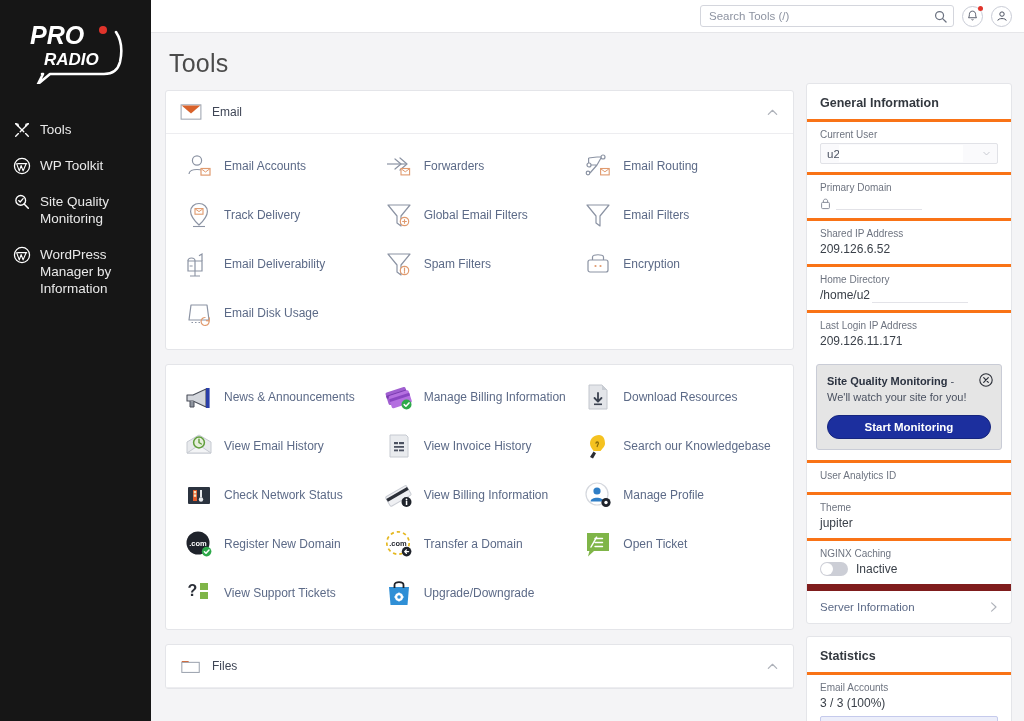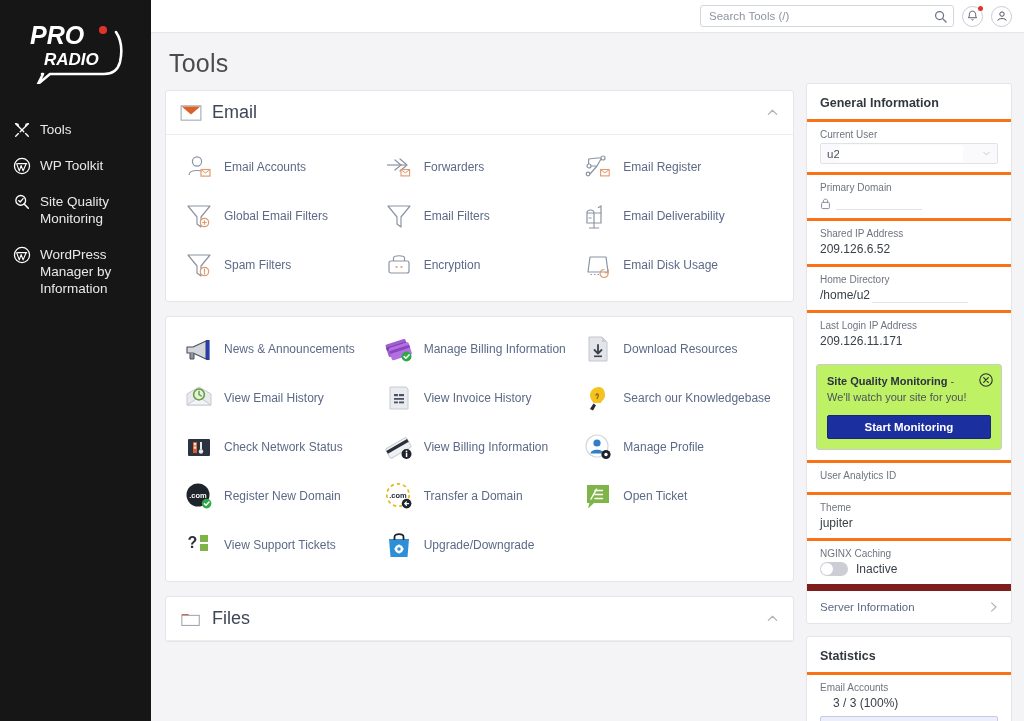--- a/index.html
+++ b/index.html
@@ -75,21 +75,21 @@
   .card {
     background: #fff; border: 1px solid #e4e5e9; border-radius: 3px;
     margin-bottom: 14px;
   }
   .card-head {
     display: flex; align-items: center; gap: 10px;
     padding: 11px 14px; border-bottom: 1px solid #ededf0;
     cursor: pointer;
   }
   .card-head .sec-ico { width: 22px; height: 20px; flex: 0 0 22px; }
-  .card-head .sec-title { font-size: 18px; color: #3f4656; flex: 1 1 auto; }
+  .card-head .sec-title { font-size: 12px; color: #3f4656; flex: 1 1 auto; }
   .chev { width: 13px; height: 13px; opacity: .55; }
 
   .grid {
     display: grid; grid-template-columns: repeat(3, 1fr);
     padding: 12px 14px 16px 14px; row-gap: 9px;
   }
   .tool {
     display: flex; align-items: center; gap: 10px;
     padding: 5px 4px; text-decoration: none; cursor: pointer;
     min-height: 32px;
@@ -116,29 +116,29 @@
   }
   .select-stub .sv { font-size: 11.5px; color: #4a5160; padding-left: 6px; }
   .select-stub .mask { position: absolute; left: 18px; top: 1px; bottom: 1px; width: 124px; background: #fff; }
   .select-stub .caret { position: absolute; right: 7px; top: 7px; width: 7px; height: 5px; opacity:.5;}
   .lockrow { display: flex; align-items: center; gap: 5px; }
   .lockrow .mask2 { flex: 1 1 auto; height: 14px; background: #fff; border-bottom: 1px solid #e2e2e7; max-width: 86px; }
 
   
   .promo {
     border: 1px solid #c9ccd6; border-radius: 3px; margin: 0 9px 10px 9px;
-    padding: 9px 10px 10px 10px; position: relative; background: #bef264;
+    padding: 9px 10px 10px 10px; position: relative; background: #e5e5e5;
   }
   .promo-text { font-size: 11px; color: #4a5160; line-height: 1.45; padding-right: 18px; }
   .promo-text b { color: #2b3240; }
   .promo-close { position: absolute; top: 8px; right: 8px; width: 14px; height: 14px; cursor: pointer; }
   .btn-primary {
     display: block; width: 100%; margin-top: 9px;
     background: #1c2f9e; color: #fff; border: 1px solid #16257e;
-    border-radius: 2px; padding: 5px 0; font-size: 11.5px; font-weight: bold;
+    border-radius: 12px; padding: 5px 0; font-size: 11.5px; font-weight: bold;
     text-align: center; cursor: pointer;
     font-family: "Liberation Sans", sans-serif;
   }
   .btn-secondary {
     display: block; width: 100%; margin-top: 6px;
     background: #eceefa; color: #46506b; border: 1px solid #c5caec;
     border-radius: 2px; padding: 5px 0; font-size: 11.5px;
     text-align: center; cursor: pointer;
     font-family: "Liberation Sans", sans-serif;
   }
@@ -150,21 +150,21 @@
     width: 28px; height: 14px; border-radius: 7px; background: #ccced6;
     position: relative; cursor: pointer; flex: 0 0 28px;
   }
   .toggle .knob { position: absolute; left: 1px; top: 1px; width: 12px; height: 12px; border-radius: 50%; background: #fff; }
   .srvinfo {
     display: flex; align-items: center; justify-content: space-between;
     padding: 10px 13px; border-top: 7px solid #7f1d1d;
     font-size: 11.5px; color: #5c6a87; cursor: pointer;
   }
   .srvinfo .arrow { width: 8px; height: 10px; opacity: .55; }
-  .statval { font-size: 12px; color: #3a4049; margin-bottom: 2px; margin-left: 13px; }
+  .statval { font-size: 12px; color: #3a4049; margin-bottom: 2px; }
 </style>
 </head>
 <body>
 
 <div class="app">
 
   <div class="sidebar">
     <div class="logo-wrap">
       <svg class="logo" viewBox="0 0 104 66">
         <g fill="#ffffff">
@@ -291,23 +291,32 @@
                     <circle cx="6" cy="14" r="2"></circle>
                       <circle cx="20" cy="6" r="2"></circle>
                       <circle cx="5" cy="22" r="1.8"></circle>
                     <path d="M8 14 L14 14 M14 14 L18 7 M7 22 L14 14"></path>
                     <path d="M14 6 L18.3 6 M5.6 7 L5.6 12"></path>
                     <path d="M5.6 7 L14 6"></path>
                   </g>
                   <rect x="17.6" y="17.5" width="8.6" height="6.4" fill="#fff" stroke="#e09a6e" stroke-width="1.1"></rect>
                   <path d="M18 18 L21.9 20.8 L25.8 18" fill="none" stroke="#e09a6e" stroke-width="1"></path>
                 </svg>
-                <span class="tool-label">Email Register</span>
-              </a>
-
+                <span class="tool-label">Email Routing</span>
+              </a>
+
+              <a class="tool">
+                <svg class="tool-ico" viewBox="0 0 30 30">
+                  <path d="M15 3.5 C10.3 3.5 6.6 7 6.6 11.4 C6.6 17 15 25 15 25 C15 25 23.4 17 23.4 11.4 C23.4 7 19.7 3.5 15 3.5 Z" fill="none" stroke="#8b93a3" stroke-width="1.2"></path>
+                  <rect x="11" y="8.6" width="8" height="5.6" fill="#fff" stroke="#e09a6e" stroke-width="1.1"></rect>
+                  <path d="M11.3 9 L15 11.6 L18.7 9" fill="none" stroke="#e09a6e" stroke-width="1"></path>
+                  <path d="M9 26.5 L21 26.5" stroke="#8b93a3" stroke-width="1.1"></path>
+                </svg>
+                <span class="tool-label">Track Delivery</span>
+              </a>
 
               <a class="tool">
                 <svg class="tool-ico" viewBox="0 0 30 30">
                   <path d="M4 5 L26 5 L17 16 L17 26 L13 23 L13 16 Z" fill="none" stroke="#8b93a3" stroke-width="1.2" stroke-linejoin="round"></path>
                   <circle cx="20.5" cy="21.5" r="4.2" fill="#fff" stroke="#e09a6e" stroke-width="1.2"></circle>
                   <path d="M18.2 21.5 L22.8 21.5 M20.5 19.2 L20.5 23.8" stroke="#e09a6e" stroke-width="1.1"></path>
                 </svg>
                 <span class="tool-label">Global Email Filters</span>
               </a>
 

